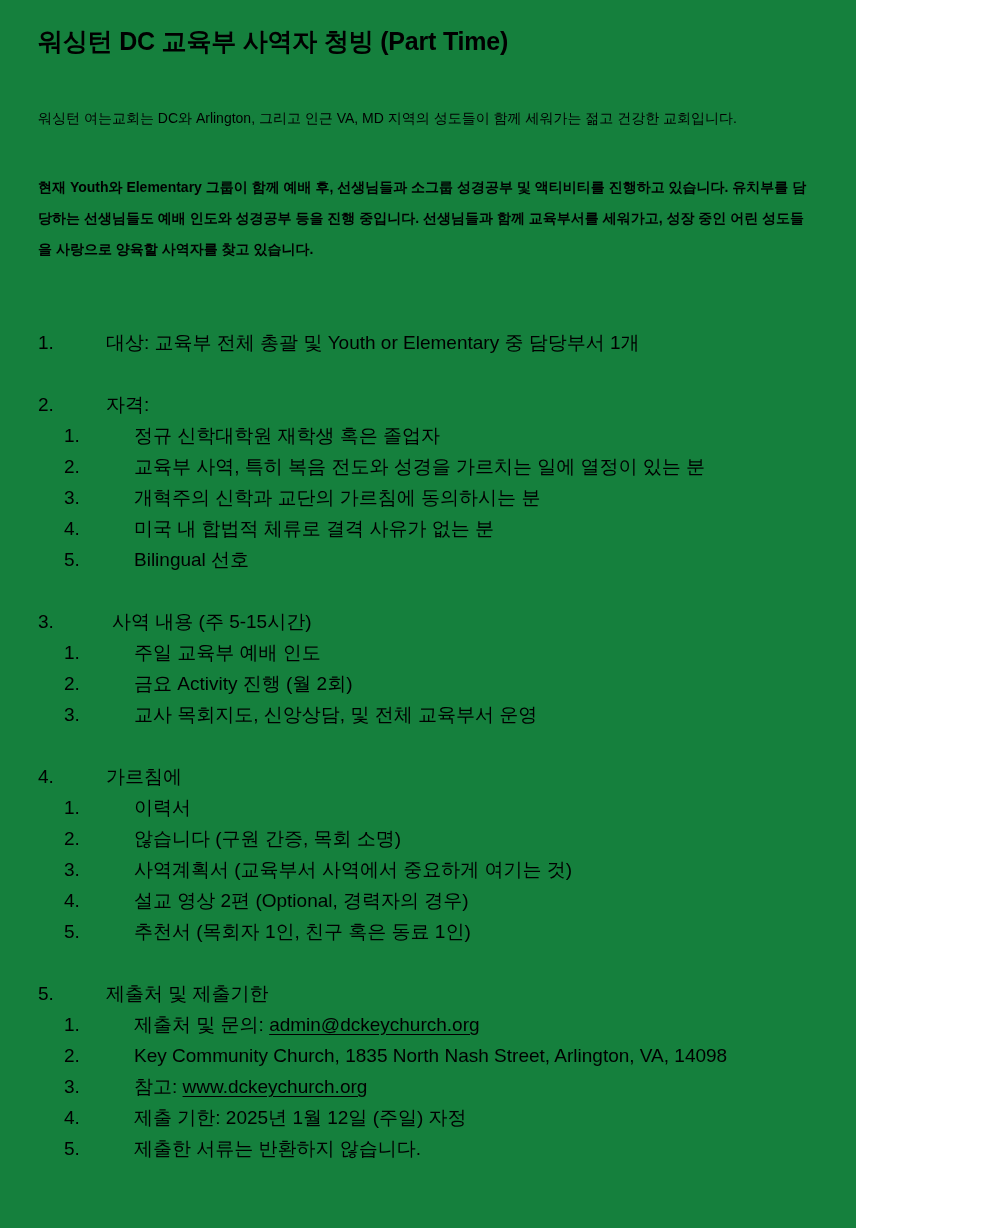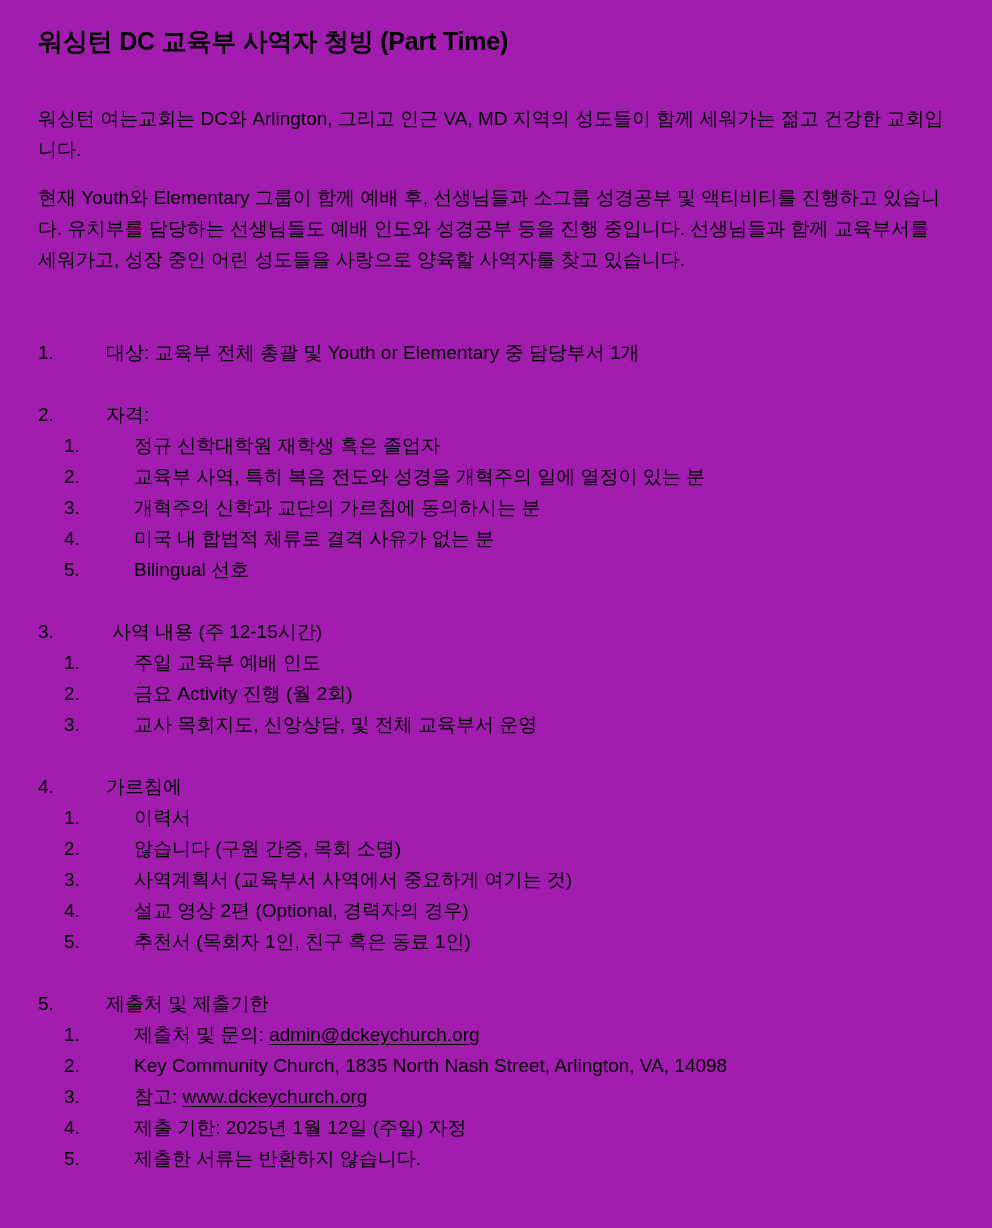--- a/index.html
+++ b/index.html
@@ -1,37 +1,37 @@
 <!DOCTYPE html>
 <html lang="ko"><head>
 <meta charset="utf-8">
 <style>
   html, body { margin: 0; padding: 0; background: #ffffff; }
   .page {
     position: relative;
-    width: 992px;
+    width: 856px;
     min-height: 1228px;
     box-sizing: border-box;
     padding: 24px 42px 40px 38px;
-    background: #a21caf;
+    background: #15803d;
     color: #000000;
     font-family: "Liberation Sans", "DejaVu Sans", sans-serif;
   }
   .title {
     font-size: 25px;
     font-weight: 700;
     line-height: 34px;
     letter-spacing: -0.2px;
   }
   .para {
-    font-size: 19px;
+    font-size: 14px;
     line-height: 31px;
   }
   .p1 { margin-top: 45px; }
-  .p2 { margin-top: 17px; }
+  .p2 { margin-top: 38px; font-weight: bold; }
   .list {
     margin-top: 62px;
     font-size: 19px;
     line-height: 31px;
   }
   .group + .group { margin-top: 31px; }
   .row { display: flex; align-items: flex-start; }
   .num { flex: 0 0 36px; }
   .body { flex: 1; white-space: pre-wrap; margin-left: 32px; }
   .sub { margin-left: 26px; }
@@ -67,40 +67,40 @@
       <div class="row">
         <span class="num">2.</span>
         <span class="body">자격:</span>
       </div>
       <div class="row sub">
         <span class="num">1.</span>
         <span class="body">정규 신학대학원 재학생 혹은 졸업자</span>
       </div>
       <div class="row sub">
         <span class="num">2.</span>
-        <span class="body">교육부 사역, 특히 복음 전도와 성경을 개혁주의 일에 열정이 있는 분</span>
+        <span class="body">교육부 사역, 특히 복음 전도와 성경을 가르치는 일에 열정이 있는 분</span>
       </div>
       <div class="row sub">
         <span class="num">3.</span>
         <span class="body">개혁주의 신학과 교단의 가르침에 동의하시는 분</span>
       </div>
       <div class="row sub">
         <span class="num">4.</span>
         <span class="body">미국 내 합법적 체류로 결격 사유가 없는 분</span>
       </div>
       <div class="row sub">
         <span class="num">5.</span>
         <span class="body">Bilingual 선호</span>
       </div>
     </div>
 
     <div class="group">
       <div class="row">
         <span class="num">3.</span>
-        <span class="body pad-label">사역 내용 (주 12-15시간)</span>
+        <span class="body pad-label">사역 내용 (주 5-15시간)</span>
       </div>
       <div class="row sub">
         <span class="num">1.</span>
         <span class="body">주일 교육부 예배 인도</span>
       </div>
       <div class="row sub">
         <span class="num">2.</span>
         <span class="body">금요 Activity 진행 (월 2회)</span>
       </div>
       <div class="row sub">

